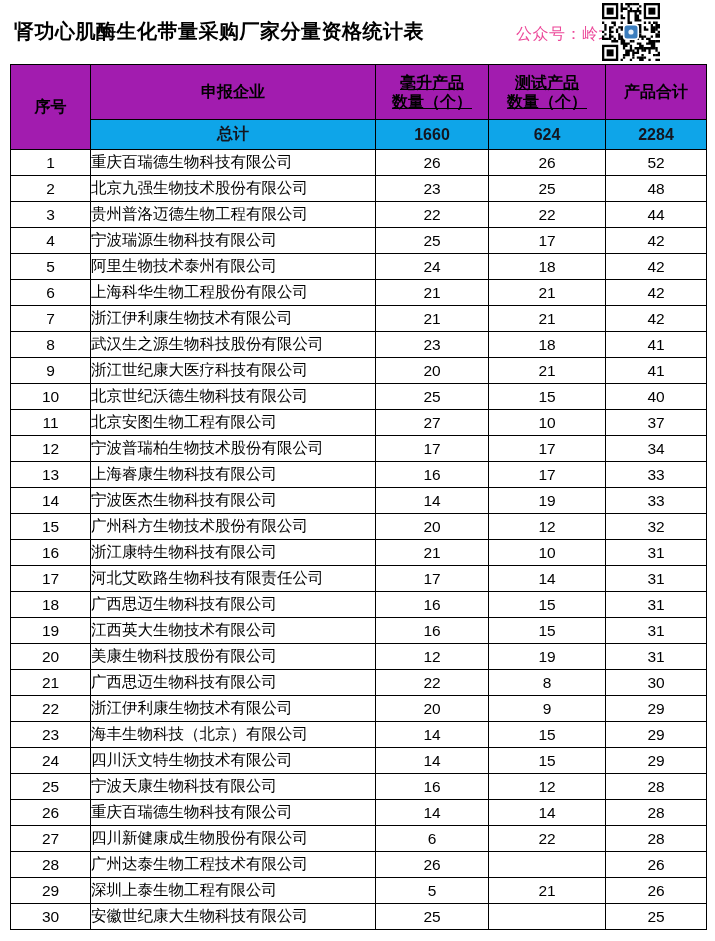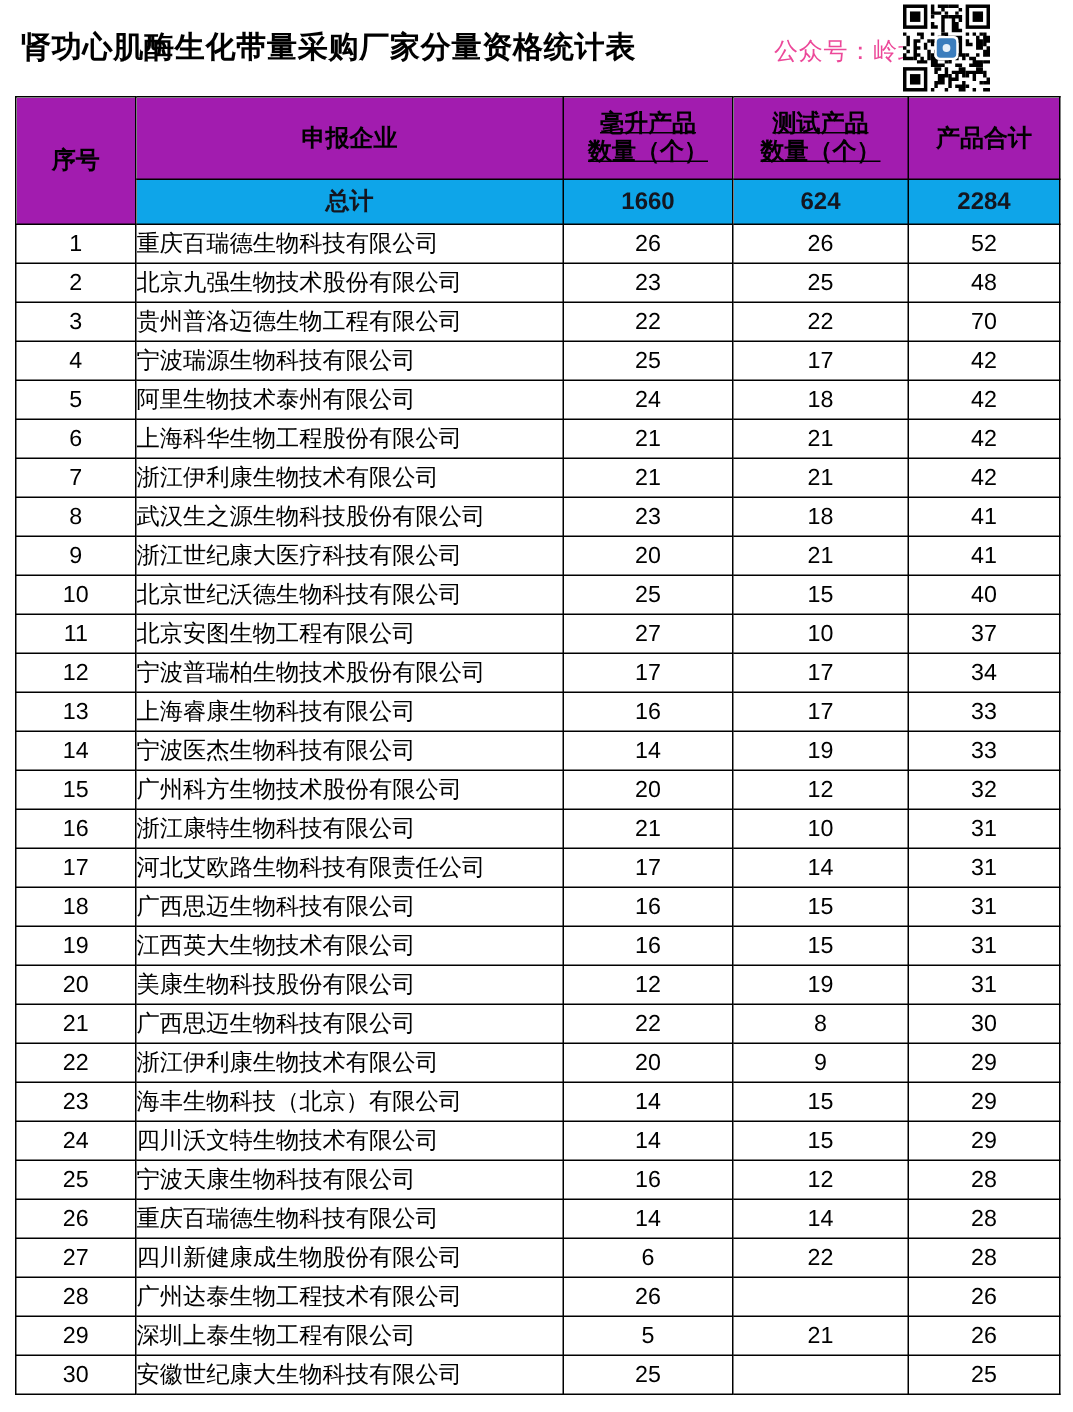--- a/index.html
+++ b/index.html
@@ -113,21 +113,21 @@
           <td class="cell-company">北京九强生物技术股份有限公司</td>
           <td class="cell-ml">23</td>
           <td class="cell-test">25</td>
           <td class="cell-total">48</td>
         </tr>
         <tr class="data-row">
           <td class="cell-no">3</td>
           <td class="cell-company">贵州普洛迈德生物工程有限公司</td>
           <td class="cell-ml">22</td>
           <td class="cell-test">22</td>
-          <td class="cell-total">70</td>
+          <td class="cell-total">44</td>
         </tr>
         <tr class="data-row">
           <td class="cell-no">4</td>
           <td class="cell-company">宁波瑞源生物科技有限公司</td>
           <td class="cell-ml">25</td>
           <td class="cell-test">17</td>
           <td class="cell-total">42</td>
         </tr>
         <tr class="data-row">
           <td class="cell-no">5</td>

